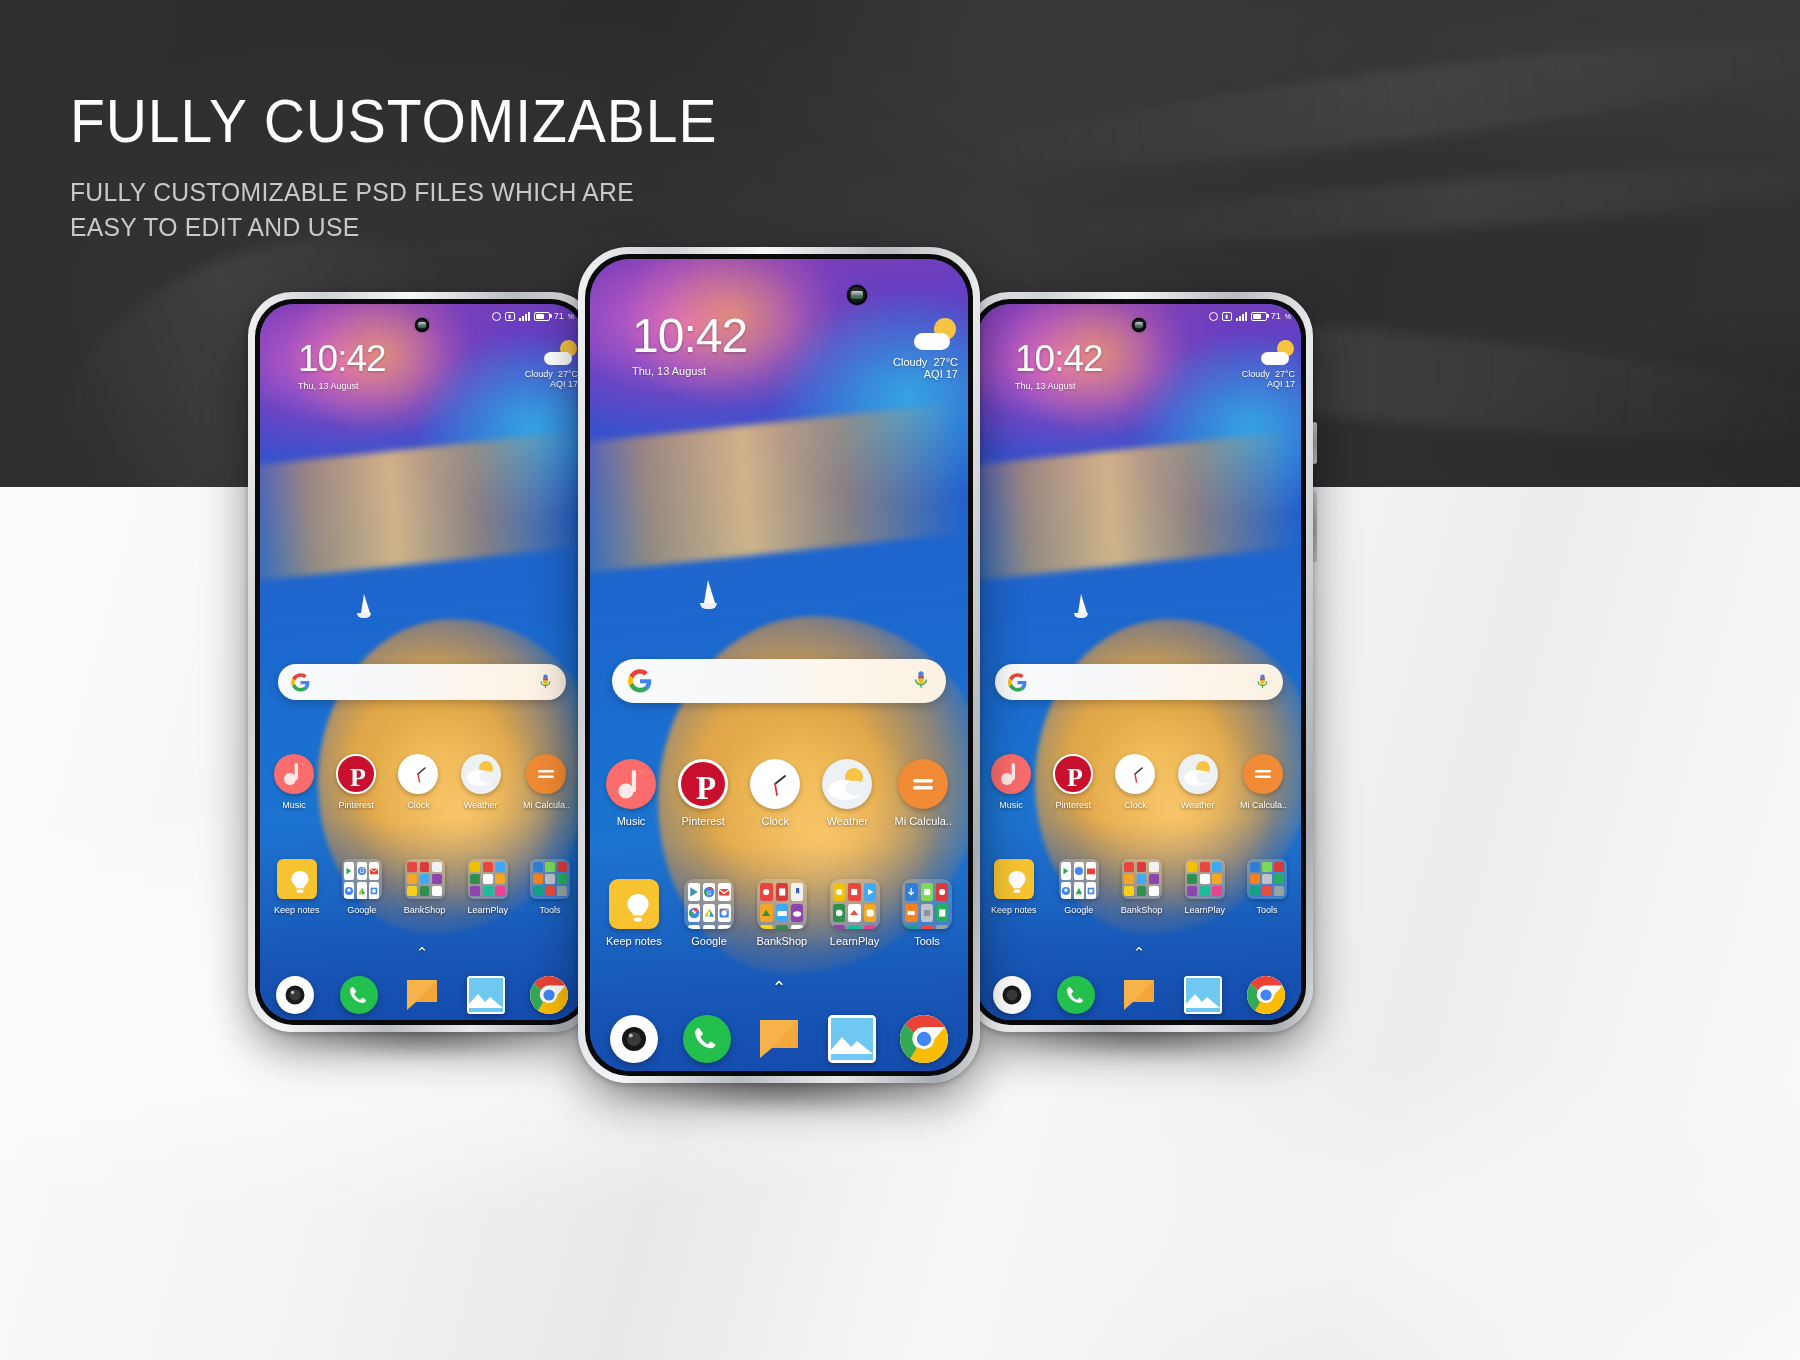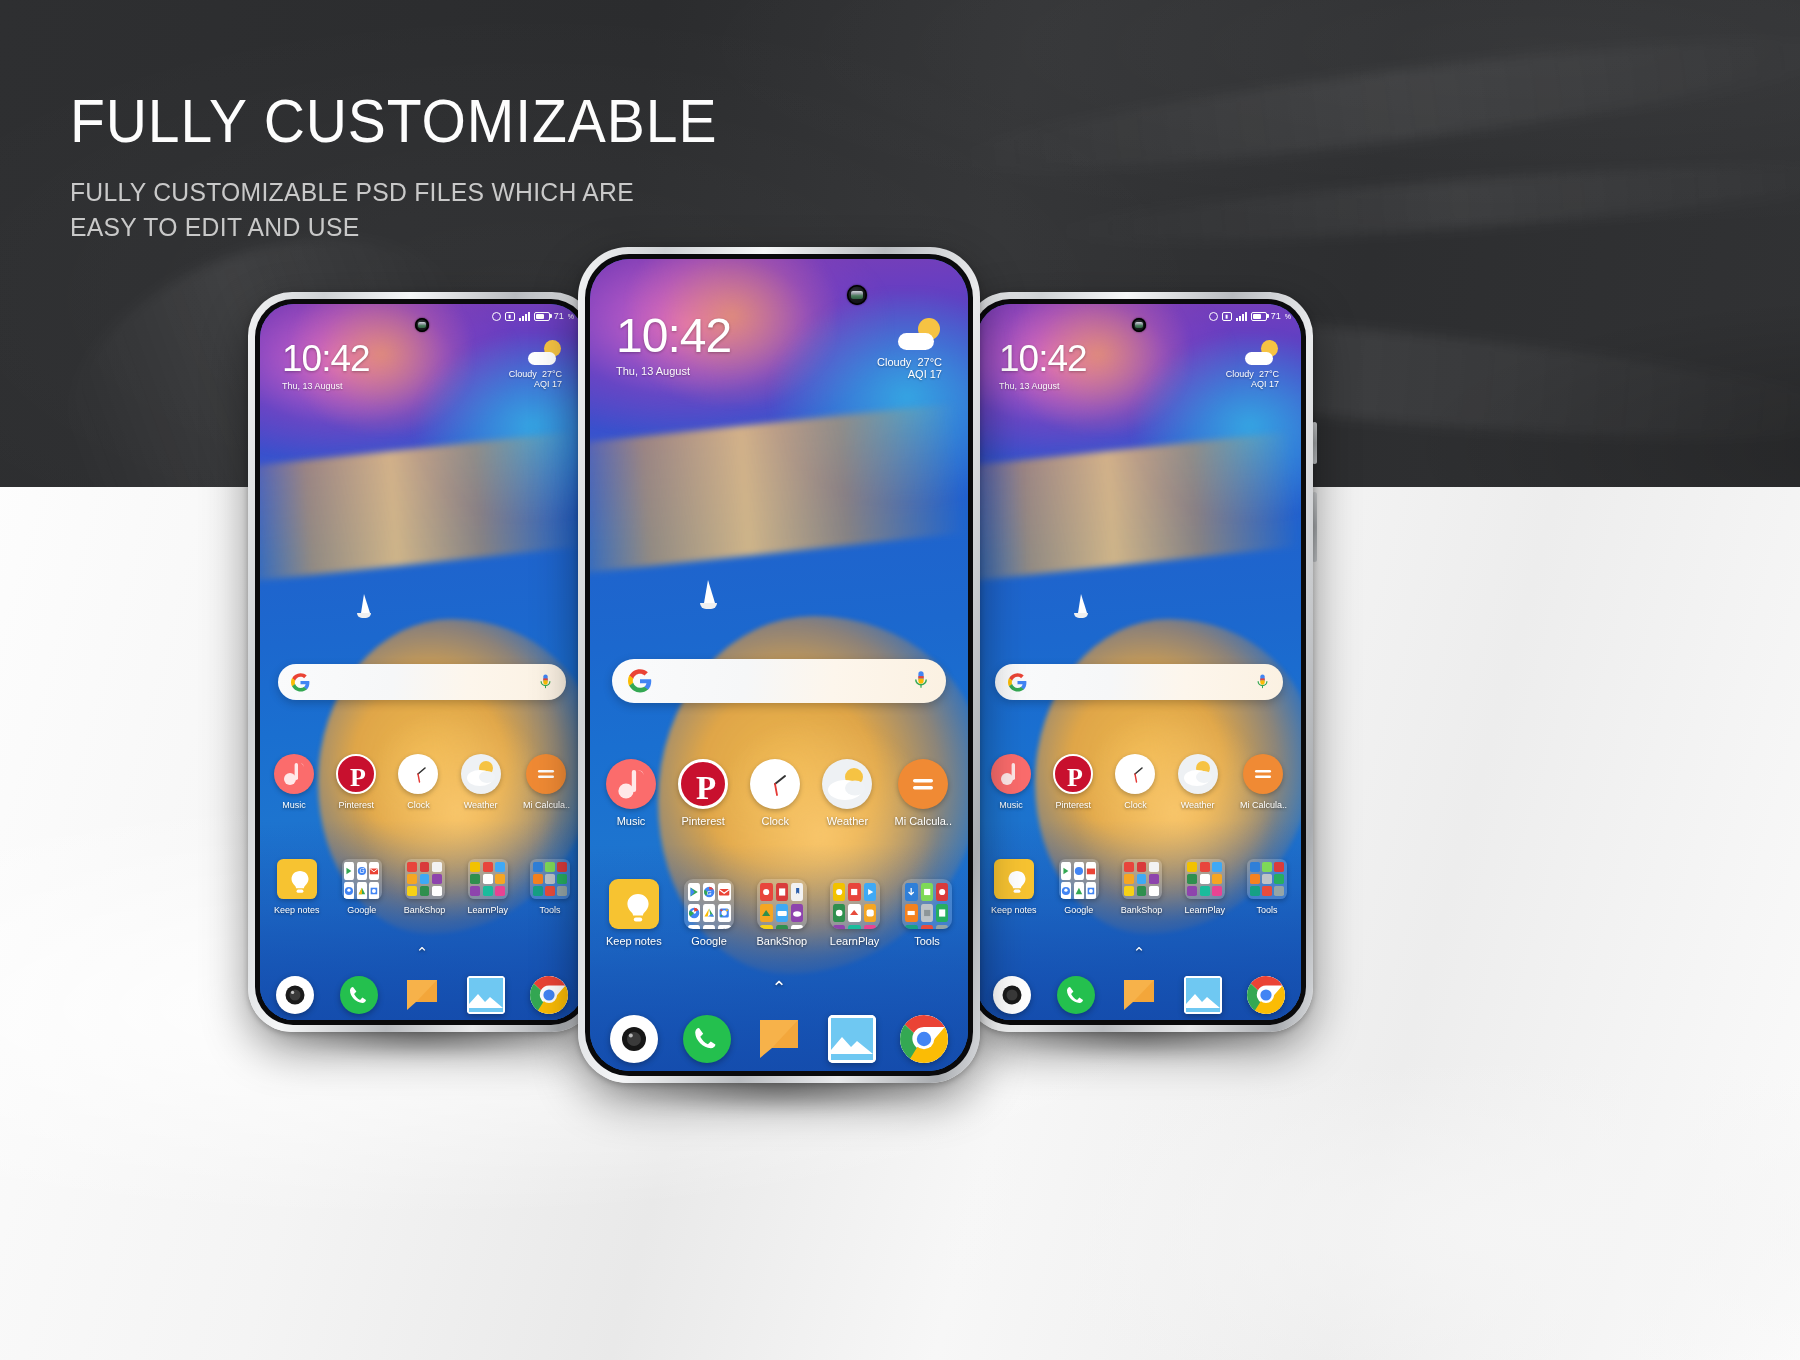--- a/index.html
+++ b/index.html
@@ -166,21 +166,21 @@
     background: radial-gradient(circle at 42% 38%, #33363c 0%, #15171a 48%, #0a0b0d 100%);
     box-shadow: inset 0 0 0 1.5px #000, 0 0 2px rgba(0,0,0,.8);
   }
   .camhole:after{
     content:""; position:absolute; left:22%; top:30%; width:56%; height:40%;
     border-radius:2px;
     background: linear-gradient(180deg,#cfd6dc 0%, #8e979e 35%, #4a7f5c 60%, #2f5e43 100%);
   }
 
   
-  .clockrow{ position:absolute; left:0; width:100%; display:flex; justify-content:space-between; align-items:flex-start; }
+  .clockrow{ position:absolute; left:16px; width:100%; display:flex; justify-content:space-between; align-items:flex-start; }
   .clockblk{ color:#fff; }
   .clock-time{ font-weight:400; line-height:1; letter-spacing:-1px; text-shadow:0 1px 3px rgba(0,0,0,.3); }
   .clock-date{ opacity:.96; margin-top:4px; text-shadow:0 1px 2px rgba(0,0,0,.35); }
   .wthblk{ color:#fff; text-align:right; }
   .wth-ico{ position:relative; margin-left:auto; }
   .wth-sun{ position:absolute; right:2px; top:0; border-radius:50%; background:#f6c343; }
   .wth-cloud{ position:absolute; left:0; bottom:0; background:#fff; border-radius:999px; }
   .wth-cloud:before, .wth-cloud:after{ content:""; position:absolute; background:#fff; border-radius:50%; }
   .wth-line1{ margin-top:3px; text-shadow:0 1px 2px rgba(0,0,0,.35); white-space:nowrap;}
   .wth-line2{ text-shadow:0 1px 2px rgba(0,0,0,.35); }

